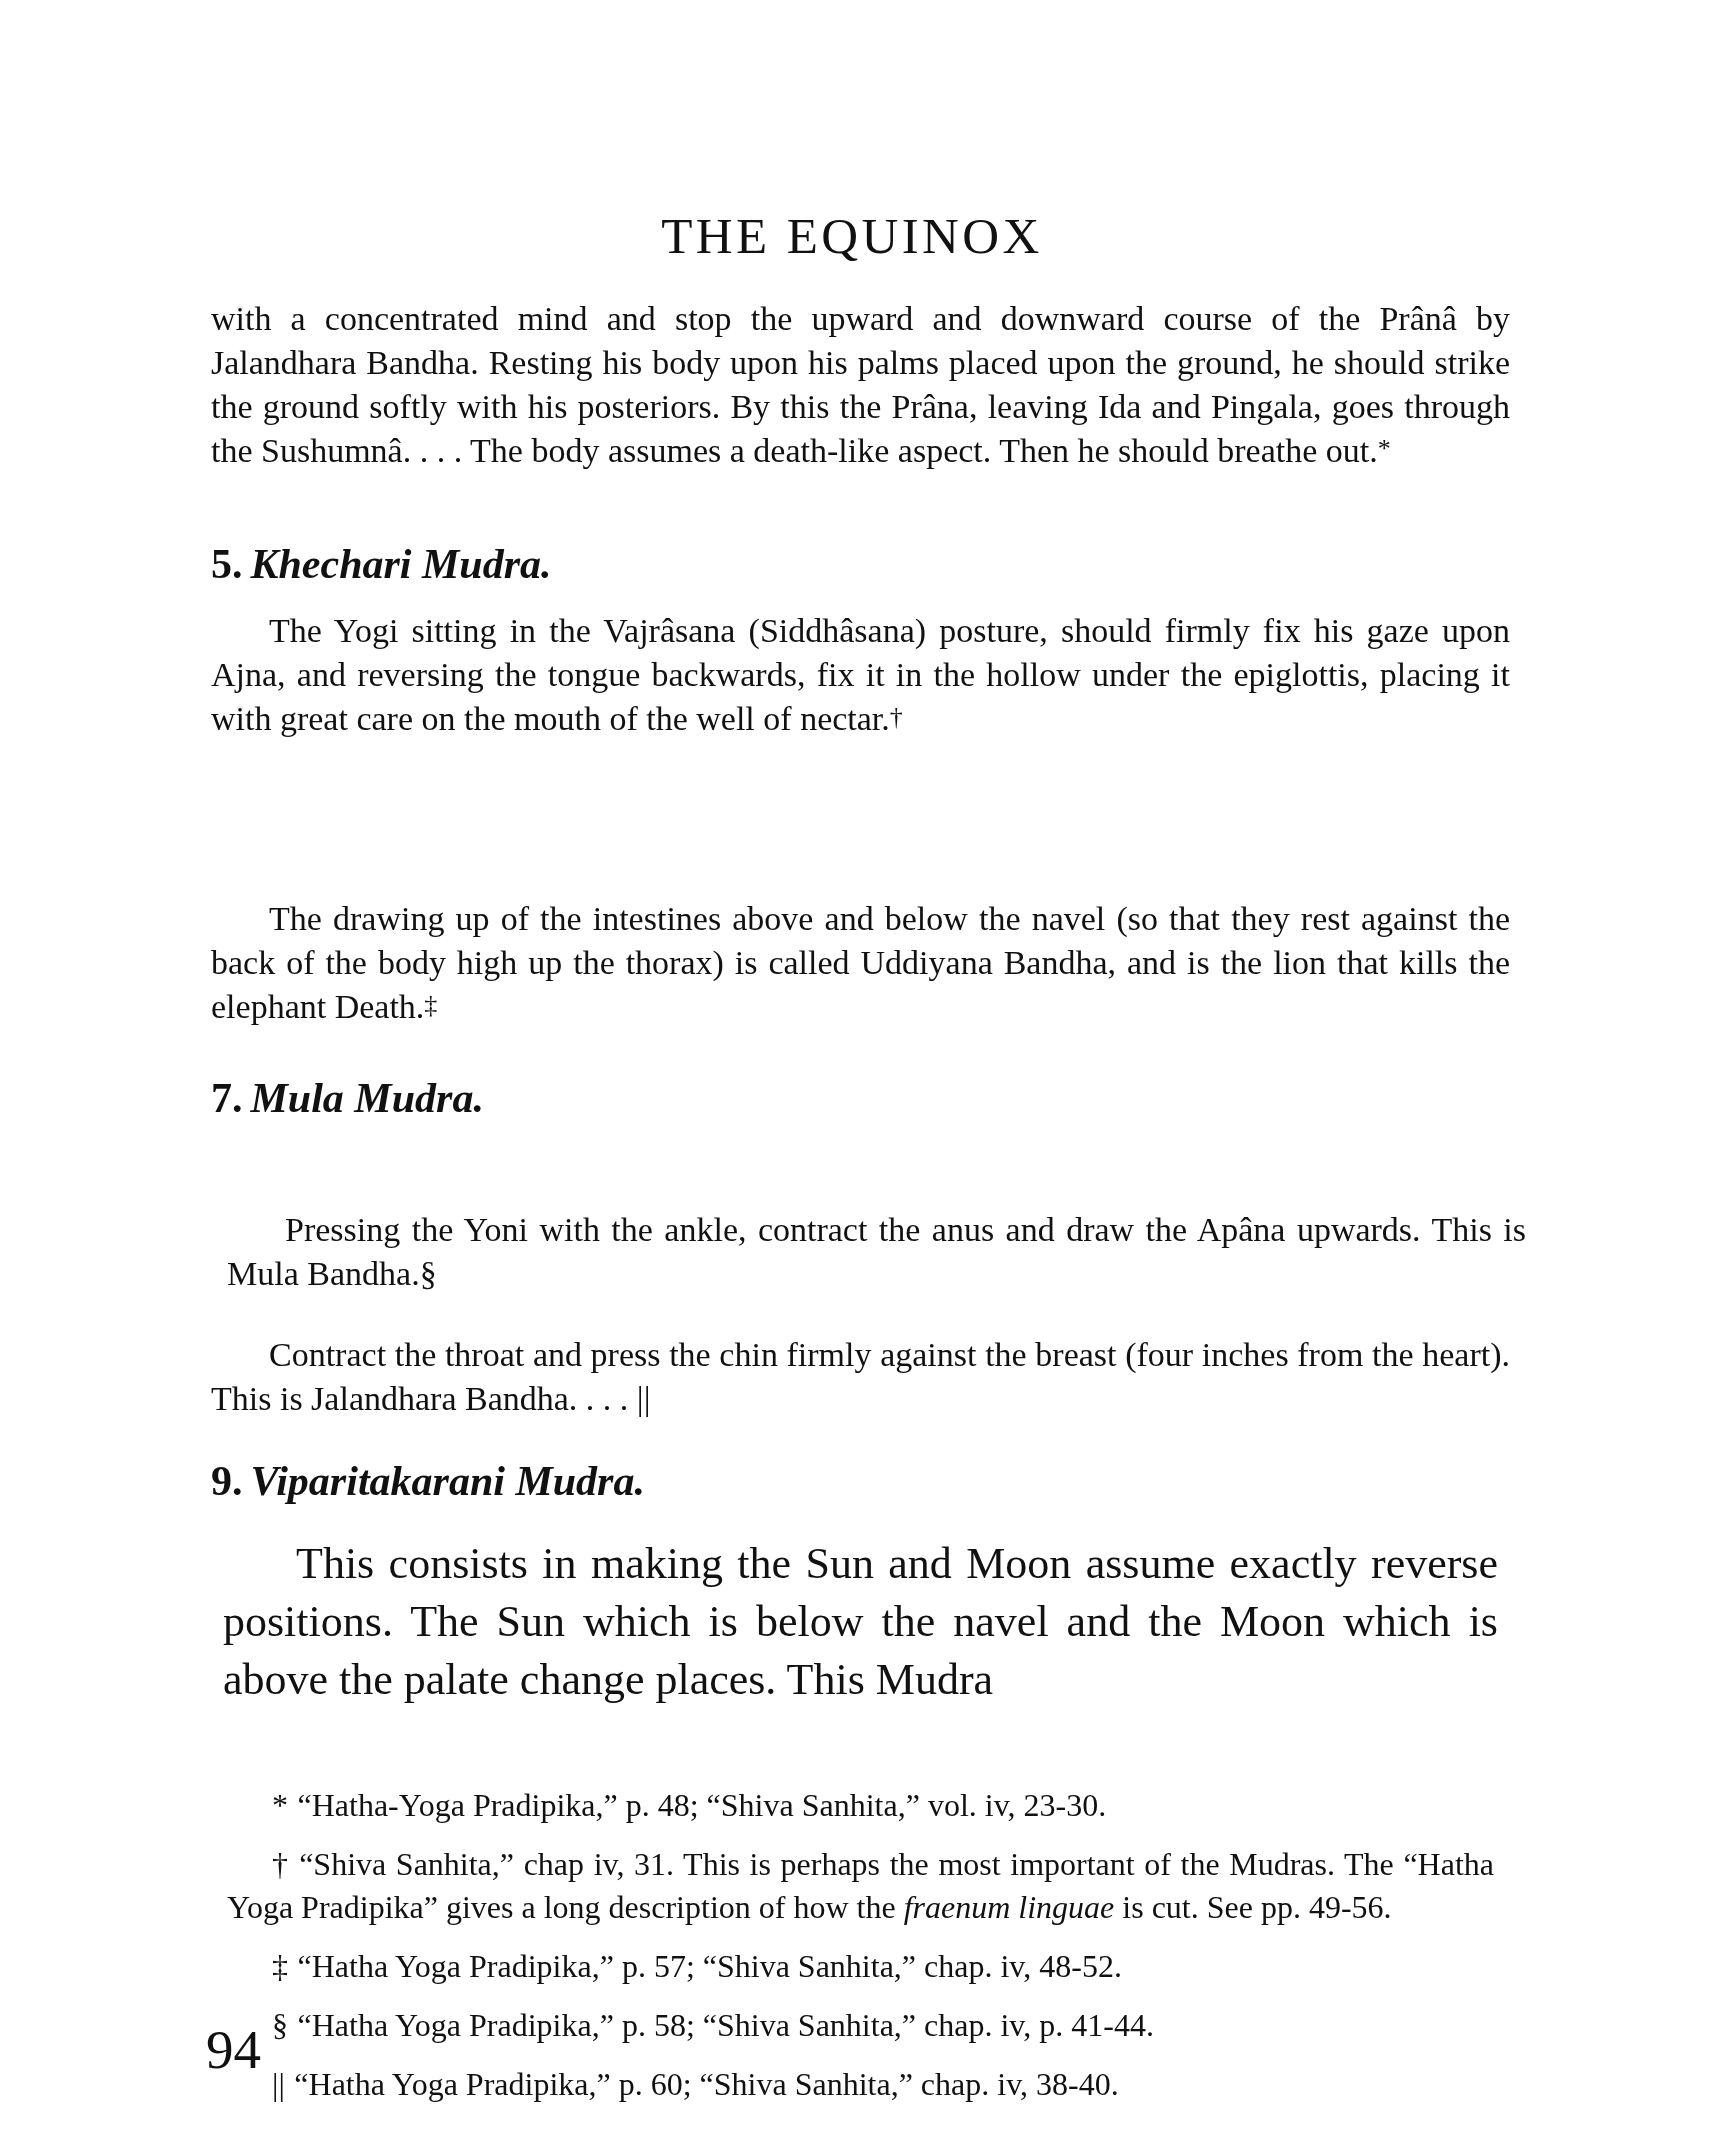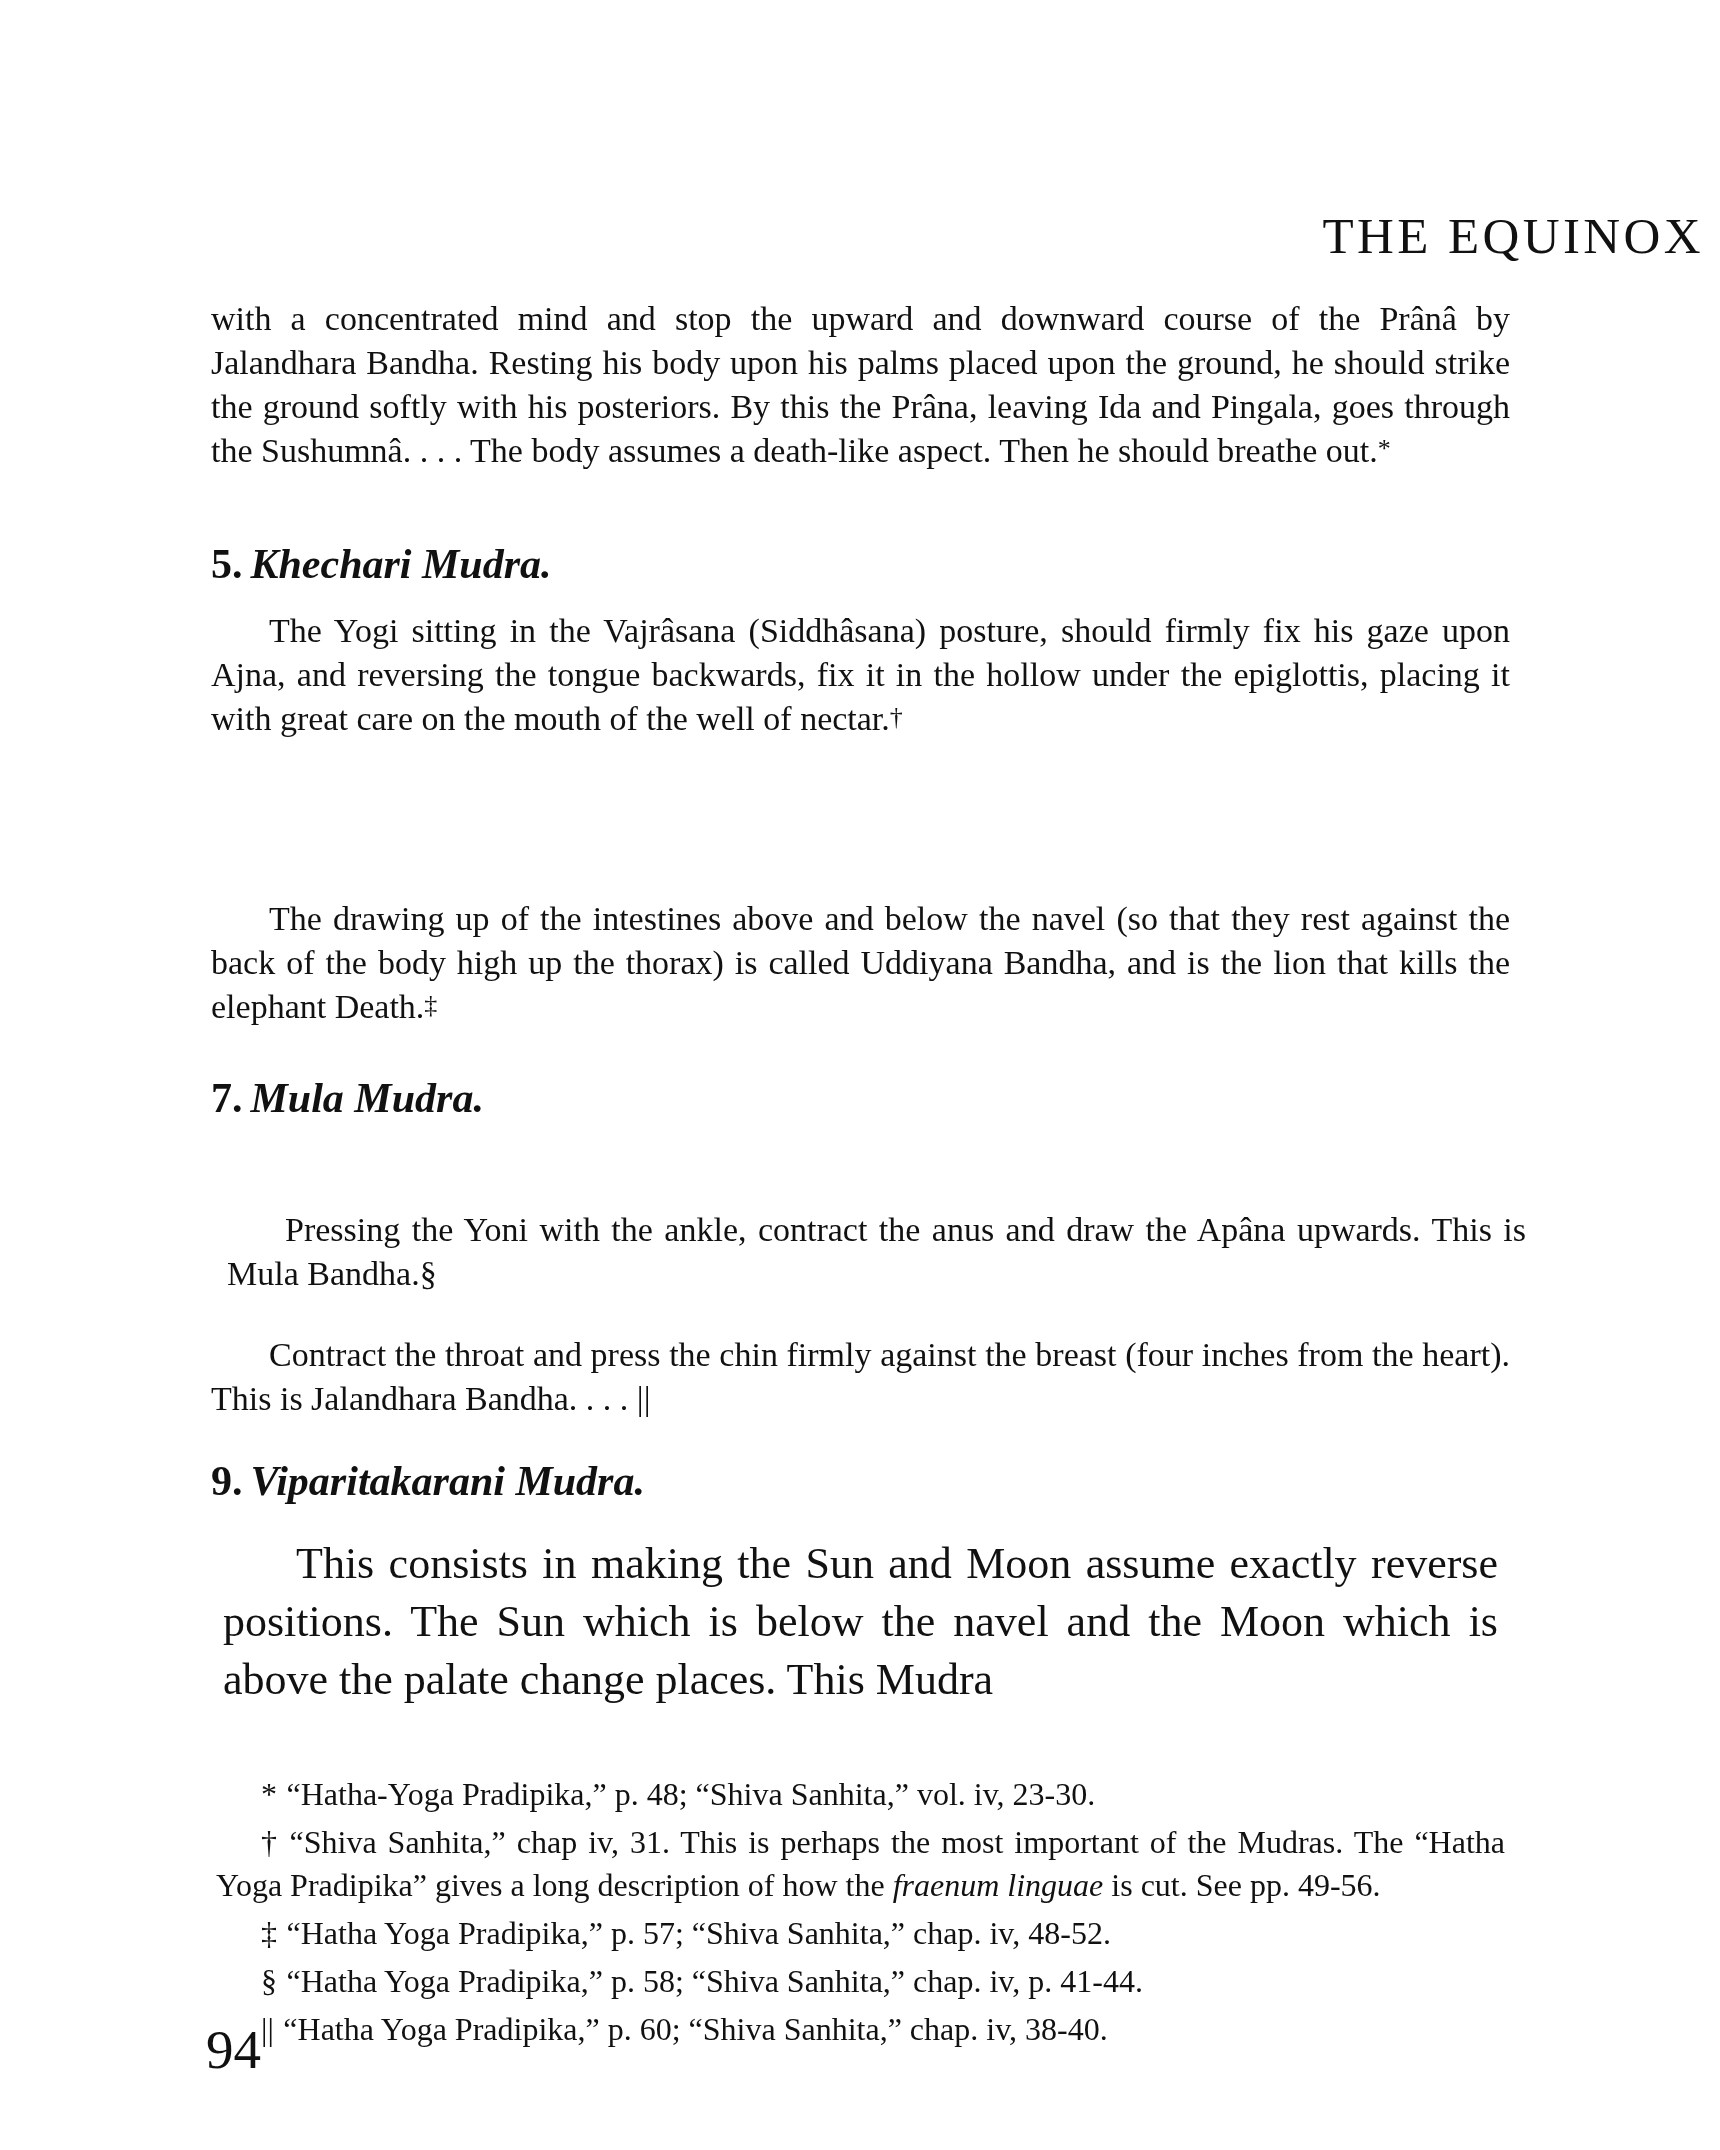--- a/index.html
+++ b/index.html
@@ -1,28 +1,28 @@
 <!DOCTYPE html>
 <html style="font-size:6.9px"><head>
   <meta charset="utf-8">
   <style>
     html, body { margin: 0; padding: 0; background: #ffffff; }
     body { width: 1721px; height: 2344px; position: relative; overflow: hidden; color: #111111;
       font-family: "Liberation Serif", "DejaVu Serif", serif; }
     .page { position: absolute; left: 0; top: 0; width: 1721px; height: 2344px; background: #ffffff; }
-    .running-head { position: absolute; top: 211px; left: 0; width: 1704px; text-align: right;
+    .running-head { position: absolute; top: 211px; left: 0; width: 1704px; text-align: center;
       font-size: 51px; letter-spacing: 3.4px; line-height: 1; }
     .col { position: absolute; left: 211px; width: 1299px; }
     .p { font-size: 34px; line-height: 44px; text-align: justify; text-align-last: left; margin: 0; }
     .p.indent { text-indent: 58px; }
     .h { font-size: 42px; line-height: 1; margin: 0; white-space: nowrap; }
     .h .num { font-style: normal; }
     .h .ttl { font-style: italic; margin-left: 8px; }
     .big { font-size: 44px; line-height: 58px; text-align: justify; text-align-last: left; text-indent: 73px; margin: 12px; }
-    .fn { font-size: 32px; line-height: 43px; margin: 5px; text-align: justify; text-align-last: left; }
+    .fn { font-size: 32px; line-height: 43px; margin: 16px; text-align: justify; text-align-last: left; }
     .fn.indent { text-indent: 45px; }
     .fn .mark { margin-right: 9.5px; }
     .fn em { font-style: italic; }
     .pagenum { position: absolute; left: 206px; top: 2022px; font-size: 55px; line-height: 1; }
     sup.ref { font-size: 26px; vertical-align: 5.2px; line-height: 0; }
   </style>
 </head>
 <body>
 
 <div class="page">

